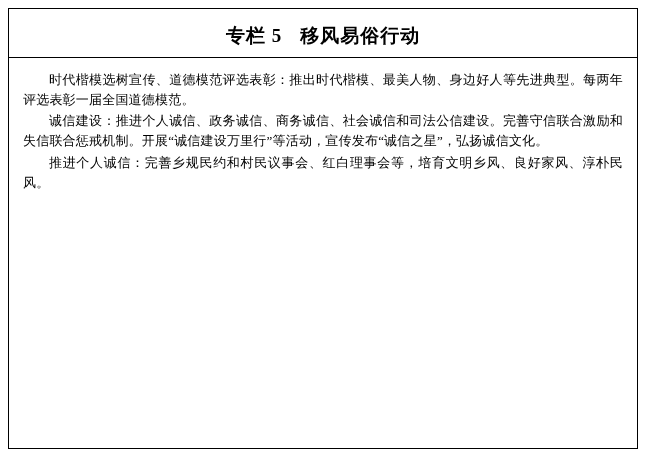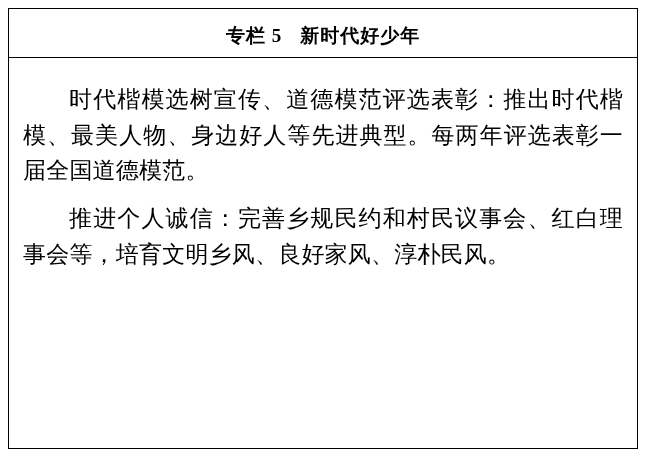--- a/index.html
+++ b/index.html
@@ -42,39 +42,40 @@
   .rule {
     width: 100%;
     height: 1px;
     background: #000000;
     margin-top: 8px;
   }
   .body-area {
     padding: 6px 14px 0 14px;
   }
   .para {
-    font-size: 23px;
+    font-size: 13px;
     line-height: 1.55;
     text-align: justify;
     text-justify: inter-ideograph;
     text-indent: 2em;
-    margin: 12px 0 1px 0;
+    margin: 0 0 1px 0;
     letter-spacing: 0.2px;
   }
 </style>
 </head>
 <body>
 
 <div class="box">
 
   <div class="title-area">
     <div class="title">
-      <span class="label">专栏 5</span><span>新时代好少年</span>
+      <span class="label">专栏 5</span><span>移风易俗行动</span>
     </div>
     <div class="rule"></div>
   </div>
 
   <div class="body-area">
     <p class="para">时代楷模选树宣传、道德模范评选表彰：推出时代楷模、最美人物、身边好人等先进典型。每两年评选表彰一届全国道德模范。</p>
+    <p class="para">诚信建设：推进个人诚信、政务诚信、商务诚信、社会诚信和司法公信建设。完善守信联合激励和失信联合惩戒机制。开展“诚信建设万里行”等活动，宣传发布“诚信之星”，弘扬诚信文化。</p>
     <p class="para">推进个人诚信：完善乡规民约和村民议事会、红白理事会等，培育文明乡风、良好家风、淳朴民风。</p>
   </div>
 
 </div>
 
 </body></html>

